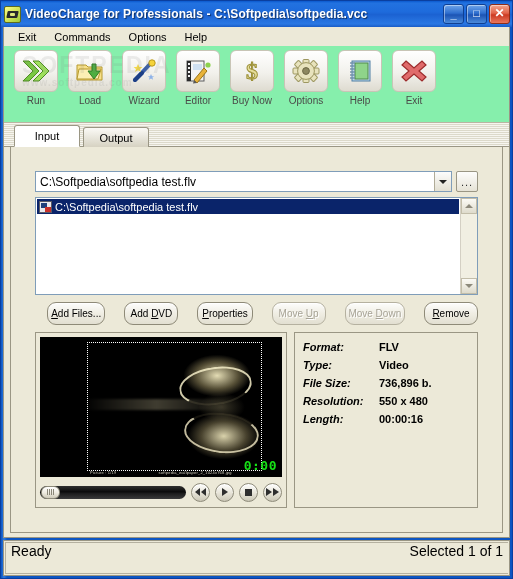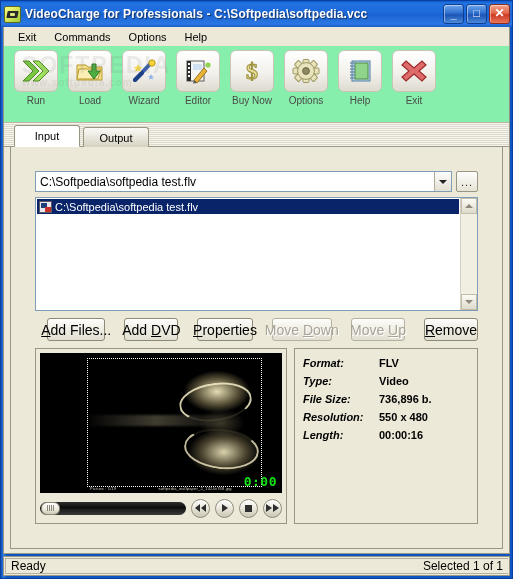--- a/index.html
+++ b/index.html
@@ -188,23 +188,23 @@
     border:1px solid #c2bda9;box-sizing:border-box;
     display:flex;align-items:center;justify-content:center;
   }
   .tri-up{width:0;height:0;border-left:4px solid transparent;border-right:4px solid transparent;border-bottom:4px solid #8d8a7c;}
   .tri-dn{width:0;height:0;border-left:4px solid transparent;border-right:4px solid transparent;border-top:4px solid #8d8a7c;}
   
   .btnrow{flex:0 0 23px;display:flex;gap:7px;margin-top:7px;align-items:stretch;}
   .btn{
     padding:0 10px;min-width:54px;
     background:linear-gradient(to bottom,#fdfdfc,#f0eee4 48%,#e2dfd1);
-    border:1px solid #8e8a78;border-radius:3px;
-    display:flex;align-items:center;justify-content:center;
-    font-size:14px;color:#000;cursor:default;
+    border:1px solid #8e8a78;border-radius:9px;
+    display:flex;align-items:center;justify-content:center;
+    font-size:10px;color:#000;cursor:default;
     box-shadow:inset 0 1px 0 #fff;
     box-sizing:border-box;white-space:nowrap;margin-left:12px;
   }
   .btn.disabled{color:#a7a396;text-shadow:1px 1px 0 #fff;border-color:#b5b1a0;}
   .btn u{text-underline-offset:1px;}
   
   .bottom{flex:0 0 176px;display:flex;gap:7px;margin-top:7px;min-height:0;}
   .previewbox{
     flex:1 1 auto;display:flex;flex-direction:column;
     background:#ece9d8;border:1px solid #9a9684;
@@ -290,23 +290,23 @@
   .infokey{flex:0 0 76px;font-weight:bold;font-style:italic;}
   .infoval{flex:1 1 auto;font-weight:bold;}
   
   .statusbar{
     flex:0 0 20px;margin:0 2px 2px 2px;
     background:#ece9d8;display:flex;align-items:center;
     border:1px solid #9a9684;
     box-sizing:border-box;
   }
   .statuspane{
-    flex:1 1 auto;height:16px;margin:1px;display:flex;align-items:center;
+    flex:1 1 auto;height:32px;margin:1px;display:flex;
     border:1px solid #b5b1a0;border-right:none;
-    padding:0 5px;font-size:12px;box-sizing:border-box;
+    padding:0 5px;font-size:14px;box-sizing:border-box;
   }
   .statuspane .right{margin-left:auto;}
 </style>
 </head>
 <body>
 
 <div class="window">
 
   <div class="titlebar">
     <div class="app-icon"></div>
@@ -493,24 +493,24 @@
         <div class="btn">
           <span><u>A</u>dd Files...</span>
         </div>
         <div class="btn">
           <span>Add <u>D</u>VD</span>
         </div>
         <div class="btn">
           <span><u>P</u>roperties</span>
         </div>
         <div class="btn disabled">
+          <span>Move <u>U</u>p</span>
+        </div>
+        <div class="btn disabled">
           <span>Move <u>D</u>own</span>
-        </div>
-        <div class="btn disabled">
-          <span>Move <u>U</u>p</span>
         </div>
         <div class="btn">
           <span><u>R</u>emove</span>
         </div>
       </div>
 
       <div class="bottom">
 
         <div class="previewbox">
           <div class="screen">

